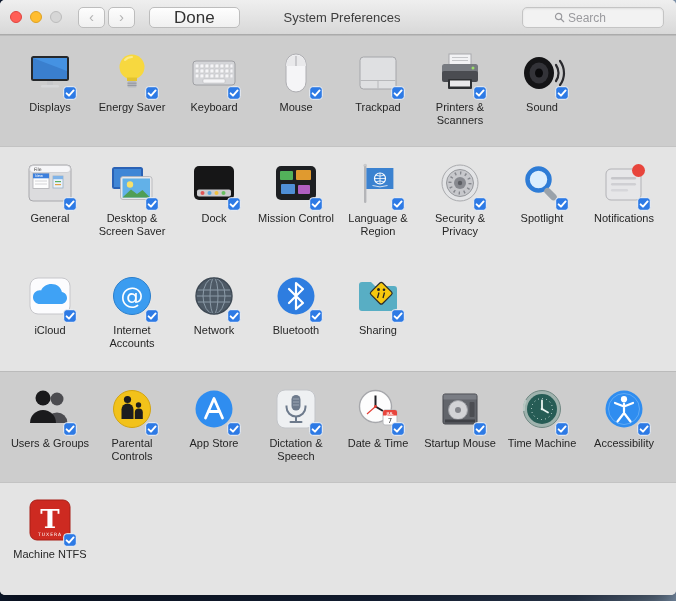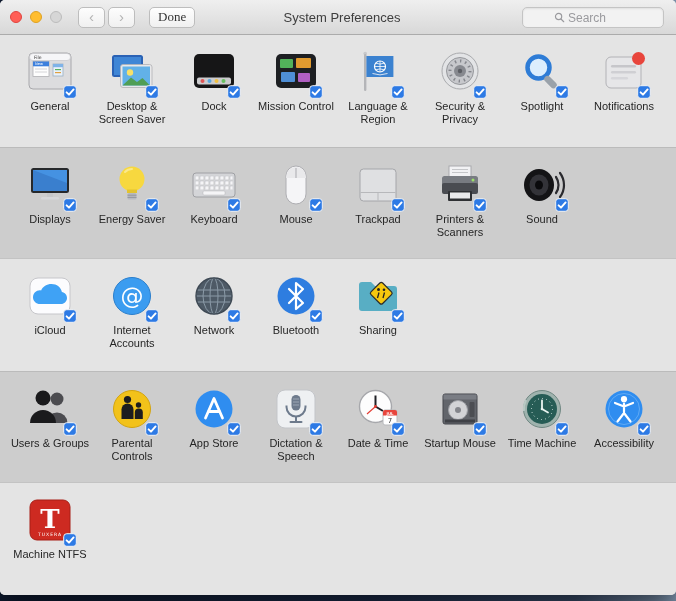--- a/index.html
+++ b/index.html
@@ -23,23 +23,23 @@
   .light.close{ background:#ff5f57; border:1px solid #e0443e; }
   .light.min  { background:#ffbd2e; border:1px solid #dea123; }
   .light.zoom { background:#d6d6d6; border:1px solid #bcbcbc; }
   .navbtns{ display:flex; gap:3px; margin-right:14px; }
   .navbtn{
     width:27px; height:21px; border:1px solid #bdbdbd; border-radius:5px;
     background:linear-gradient(#fdfdfd,#f0f0f0); color:#b3b3b3;
     font-size:15px; line-height:18px; text-align:center; cursor:default;
   }
   .done-btn{
-    height:21px; padding:0 8px; border:1px solid #bdbdbd; border-radius:5px;
-    background:linear-gradient(#fefefe,#f0f0f0); font-size:13px; color:#333;
-    font-family:Liberation Serif, serif; cursor:default;
+    height:21px; padding:0 24px; border:1px solid #bdbdbd; border-radius:5px;
+    background:linear-gradient(#fefefe,#f0f0f0); font-size:17px; color:#333;
+    font-family:Liberation Sans, sans-serif; cursor:default;
   }
   .win-title{
     position:absolute; left:8px; right:0; text-align:center;
     font-size:13px; color:#3e3e3e; pointer-events:none;
   }
   .search-field{
     position:absolute; right:12px; top:7px; width:142px; height:21px;
     border:1px solid #c4c4c4; border-radius:5px; background:#f2f2f2;
     box-shadow:inset 0 1px 2px rgba(0,0,0,.08);
     display:flex; align-items:center; justify-content:center; gap:3px;
@@ -89,20 +89,151 @@
     <div class="search-field">
       <svg viewBox="0 0 12 12">
           <circle cx="5" cy="5" r="3.4" fill="none" stroke="#9a9a9e" stroke-width="1.3"></circle>
           <line x1="7.6" y1="7.6" x2="10.6" y2="10.6" stroke="#9a9a9e" stroke-width="1.3" stroke-linecap="round"></line>
         </svg>
       <input type="text" placeholder="Search" style="">
     </div>
   </div>
 
   <div id="pane-rows">
+      <div class="pref-row row-dark">
+        <div class="pref-item">
+          <div class="icon-wrap">
+            <svg viewBox="0 0 48 48">
+              <rect x="5" y="7" width="38" height="25" rx="2.5" fill="#26282b"></rect>
+              <rect x="7" y="9" width="34" height="21" fill="#4592e2"></rect>
+              <path d="M7 9 l34 13 v8 h-34 z" fill="#3a7fce"></path>
+              <rect x="21" y="32" width="6" height="4" fill="#c6c7c9"></rect>
+              <rect x="15" y="36" width="18" height="2.5" rx="1.2" fill="#d6d7d9"></rect>
+            </svg>
+            <span class="check">
+              <svg viewBox="0 0 14 14">
+                <rect x="0.7" y="0.7" width="12.6" height="12.6" rx="3" fill="#2d7ae5" stroke="#f2f2f2" stroke-width="1"></rect>
+                <path d="M3.6 7.3 l2.4 2.4 L10.6 4.4" stroke="#fff" stroke-width="1.9" fill="none" stroke-linecap="round" stroke-linejoin="round"></path>
+              </svg>
+            </span>
+          </div>
+          <div class="pref-label">Displays</div>
+        </div>
+        <div class="pref-item">
+          <div class="icon-wrap">
+            <svg viewBox="0 0 48 48">
+              <circle cx="24" cy="18" r="12.5" fill="#f7d83f"></circle>
+              <path d="M17 11 a9.5 9.5 0 0 1 7-3" stroke="#fbe98a" stroke-width="2" fill="none" stroke-linecap="round"></path>
+              <rect x="19" y="28.5" width="10" height="3.5" fill="#e3c32e"></rect>
+              <rect x="19.5" y="32" width="9" height="6.5" rx="1.5" fill="#b7bac0"></rect>
+              <line x1="19.5" y1="34.2" x2="28.5" y2="34.2" stroke="#8e9198" stroke-width=".9"></line>
+              <line x1="19.5" y1="36.4" x2="28.5" y2="36.4" stroke="#8e9198" stroke-width=".9"></line>
+            </svg>
+            <span class="check">
+              <svg viewBox="0 0 14 14">
+                <rect x="0.7" y="0.7" width="12.6" height="12.6" rx="3" fill="#2d7ae5" stroke="#f2f2f2" stroke-width="1"></rect>
+                <path d="M3.6 7.3 l2.4 2.4 L10.6 4.4" stroke="#fff" stroke-width="1.9" fill="none" stroke-linecap="round" stroke-linejoin="round"></path>
+              </svg>
+            </span>
+          </div>
+          <div class="pref-label">Energy Saver</div>
+        </div>
+        <div class="pref-item">
+          <div class="icon-wrap">
+            <svg viewBox="0 0 48 48">
+              <defs>
+                <pattern id="kbkeys" width="5" height="5" patternUnits="userSpaceOnUse">
+                  <rect width="3.9" height="3.9" rx=".6" fill="#f5f5f7" stroke="#a9aaae" stroke-width="0.4"></rect>
+                </pattern>
+              </defs>
+              <rect x="3" y="12" width="42" height="24" rx="3" fill="#d4d5d8" stroke="#9fa0a4"></rect>
+              <rect x="5.5" y="14.5" width="37" height="14.5" fill="url(#kbkeys)"></rect>
+              <rect x="13" y="30" width="22" height="4" rx="1" fill="#f5f5f7" stroke="#a9aaae" stroke-width="0.4"></rect>
+            </svg>
+            <span class="check">
+              <svg viewBox="0 0 14 14">
+                <rect x="0.7" y="0.7" width="12.6" height="12.6" rx="3" fill="#2d7ae5" stroke="#f2f2f2" stroke-width="1"></rect>
+                <path d="M3.6 7.3 l2.4 2.4 L10.6 4.4" stroke="#fff" stroke-width="1.9" fill="none" stroke-linecap="round" stroke-linejoin="round"></path>
+              </svg>
+            </span>
+          </div>
+          <div class="pref-label">Keyboard</div>
+        </div>
+        <div class="pref-item">
+          <div class="icon-wrap">
+            <svg viewBox="0 0 48 48">
+              <rect x="14" y="5" width="20" height="38" rx="10" fill="#f5f5f7" stroke="#aeaeb2"></rect>
+              <path d="M14 16 a10 10 0 0 1 20 0 v1 h-20 z" fill="#e9e9eb"></path>
+              <line x1="24" y1="7" x2="24" y2="17" stroke="#b5b5b9" stroke-width="1.2"></line>
+            </svg>
+            <span class="check">
+              <svg viewBox="0 0 14 14">
+                <rect x="0.7" y="0.7" width="12.6" height="12.6" rx="3" fill="#2d7ae5" stroke="#f2f2f2" stroke-width="1"></rect>
+                <path d="M3.6 7.3 l2.4 2.4 L10.6 4.4" stroke="#fff" stroke-width="1.9" fill="none" stroke-linecap="round" stroke-linejoin="round"></path>
+              </svg>
+            </span>
+          </div>
+          <div class="pref-label">Mouse</div>
+        </div>
+        <div class="pref-item">
+          <div class="icon-wrap">
+            <svg viewBox="0 0 48 48">
+              <rect x="6" y="8" width="36" height="32" rx="3.5" fill="#dfe0e2" stroke="#a5a6aa"></rect>
+              <line x1="6.5" y1="31.5" x2="41.5" y2="31.5" stroke="#b7b8bb"></line>
+              <line x1="24" y1="31.5" x2="24" y2="39.5" stroke="#b7b8bb"></line>
+            </svg>
+            <span class="check">
+              <svg viewBox="0 0 14 14">
+                <rect x="0.7" y="0.7" width="12.6" height="12.6" rx="3" fill="#2d7ae5" stroke="#f2f2f2" stroke-width="1"></rect>
+                <path d="M3.6 7.3 l2.4 2.4 L10.6 4.4" stroke="#fff" stroke-width="1.9" fill="none" stroke-linecap="round" stroke-linejoin="round"></path>
+              </svg>
+            </span>
+          </div>
+          <div class="pref-label">Trackpad</div>
+        </div>
+        <div class="pref-item">
+          <div class="icon-wrap">
+            <svg viewBox="0 0 48 48">
+              <rect x="13" y="5" width="22" height="12" fill="#f2f2f4" stroke="#a9aaae"></rect>
+              <line x1="16" y1="8.5" x2="32" y2="8.5" stroke="#c5c6c9"></line>
+              <line x1="16" y1="11.5" x2="32" y2="11.5" stroke="#c5c6c9"></line>
+              <rect x="6" y="15" width="36" height="14" rx="2.5" fill="#787b81"></rect>
+              <rect x="6" y="22" width="36" height="11" rx="2" fill="#4a4c51"></rect>
+              <circle cx="37" cy="19" r="1.5" fill="#9be06a"></circle>
+              <rect x="12" y="30" width="24" height="10" rx="1" fill="#2e3033"></rect>
+              <rect x="14" y="31.5" width="20" height="6" fill="#e9e9eb"></rect>
+            </svg>
+            <span class="check">
+              <svg viewBox="0 0 14 14">
+                <rect x="0.7" y="0.7" width="12.6" height="12.6" rx="3" fill="#2d7ae5" stroke="#f2f2f2" stroke-width="1"></rect>
+                <path d="M3.6 7.3 l2.4 2.4 L10.6 4.4" stroke="#fff" stroke-width="1.9" fill="none" stroke-linecap="round" stroke-linejoin="round"></path>
+              </svg>
+            </span>
+          </div>
+          <div class="pref-label">Printers &amp; Scanners</div>
+        </div>
+        <div class="pref-item">
+          <div class="icon-wrap">
+            <svg viewBox="0 0 48 48">
+              <ellipse cx="21" cy="24" rx="15" ry="16" fill="#141416"></ellipse>
+              <ellipse cx="21" cy="24" rx="9.5" ry="10.5" fill="#333338"></ellipse>
+              <ellipse cx="21" cy="24" rx="4" ry="4.5" fill="#0a0a0c"></ellipse>
+              <path d="M38 16 a14 14 0 0 1 0 16" stroke="#2a2a2e" stroke-width="2.2" fill="none" stroke-linecap="round"></path>
+              <path d="M42 12 a20 20 0 0 1 0 24" stroke="#2a2a2e" stroke-width="2.2" fill="none" stroke-linecap="round"></path>
+            </svg>
+            <span class="check">
+              <svg viewBox="0 0 14 14">
+                <rect x="0.7" y="0.7" width="12.6" height="12.6" rx="3" fill="#2d7ae5" stroke="#f2f2f2" stroke-width="1"></rect>
+                <path d="M3.6 7.3 l2.4 2.4 L10.6 4.4" stroke="#fff" stroke-width="1.9" fill="none" stroke-linecap="round" stroke-linejoin="round"></path>
+              </svg>
+            </span>
+          </div>
+          <div class="pref-label">Sound</div>
+        </div>
+      </div>
       <div class="pref-row row-light">
         <div class="pref-item">
           <div class="icon-wrap">
             <svg viewBox="0 0 48 48">
               <rect x="3" y="5" width="42" height="36" rx="4" fill="#dcdcde" stroke="#a8a8ac"></rect>
               <rect x="3.5" y="5.5" width="41" height="7" rx="3.5" fill="#f6f6f8" stroke="#b8b8bc" stroke-width=".5"></rect>
               <text x="8" y="11" font-size="4.5" fill="#333" font-family="DejaVu Sans,sans-serif">File</text>
               <rect x="7" y="13.5" width="16" height="15" fill="#fdfdfd" stroke="#b0b0b4" stroke-width=".8"></rect>
               <rect x="7" y="13.5" width="16" height="4.8" fill="#3d80dd"></rect>
               <text x="9" y="17.3" font-size="3.6" fill="#fff" font-family="DejaVu Sans,sans-serif">New</text>
@@ -242,151 +373,20 @@
             <span class="check">
               <svg viewBox="0 0 14 14">
                 <rect x="0.7" y="0.7" width="12.6" height="12.6" rx="3" fill="#2d7ae5" stroke="#f2f2f2" stroke-width="1"></rect>
                 <path d="M3.6 7.3 l2.4 2.4 L10.6 4.4" stroke="#fff" stroke-width="1.9" fill="none" stroke-linecap="round" stroke-linejoin="round"></path>
               </svg>
             </span>
           </div>
           <div class="pref-label">Notifications</div>
         </div>
       </div>
-      <div class="pref-row row-dark">
-        <div class="pref-item">
-          <div class="icon-wrap">
-            <svg viewBox="0 0 48 48">
-              <rect x="5" y="7" width="38" height="25" rx="2.5" fill="#26282b"></rect>
-              <rect x="7" y="9" width="34" height="21" fill="#4592e2"></rect>
-              <path d="M7 9 l34 13 v8 h-34 z" fill="#3a7fce"></path>
-              <rect x="21" y="32" width="6" height="4" fill="#c6c7c9"></rect>
-              <rect x="15" y="36" width="18" height="2.5" rx="1.2" fill="#d6d7d9"></rect>
-            </svg>
-            <span class="check">
-              <svg viewBox="0 0 14 14">
-                <rect x="0.7" y="0.7" width="12.6" height="12.6" rx="3" fill="#2d7ae5" stroke="#f2f2f2" stroke-width="1"></rect>
-                <path d="M3.6 7.3 l2.4 2.4 L10.6 4.4" stroke="#fff" stroke-width="1.9" fill="none" stroke-linecap="round" stroke-linejoin="round"></path>
-              </svg>
-            </span>
-          </div>
-          <div class="pref-label">Displays</div>
-        </div>
-        <div class="pref-item">
-          <div class="icon-wrap">
-            <svg viewBox="0 0 48 48">
-              <circle cx="24" cy="18" r="12.5" fill="#f7d83f"></circle>
-              <path d="M17 11 a9.5 9.5 0 0 1 7-3" stroke="#fbe98a" stroke-width="2" fill="none" stroke-linecap="round"></path>
-              <rect x="19" y="28.5" width="10" height="3.5" fill="#e3c32e"></rect>
-              <rect x="19.5" y="32" width="9" height="6.5" rx="1.5" fill="#b7bac0"></rect>
-              <line x1="19.5" y1="34.2" x2="28.5" y2="34.2" stroke="#8e9198" stroke-width=".9"></line>
-              <line x1="19.5" y1="36.4" x2="28.5" y2="36.4" stroke="#8e9198" stroke-width=".9"></line>
-            </svg>
-            <span class="check">
-              <svg viewBox="0 0 14 14">
-                <rect x="0.7" y="0.7" width="12.6" height="12.6" rx="3" fill="#2d7ae5" stroke="#f2f2f2" stroke-width="1"></rect>
-                <path d="M3.6 7.3 l2.4 2.4 L10.6 4.4" stroke="#fff" stroke-width="1.9" fill="none" stroke-linecap="round" stroke-linejoin="round"></path>
-              </svg>
-            </span>
-          </div>
-          <div class="pref-label">Energy Saver</div>
-        </div>
-        <div class="pref-item">
-          <div class="icon-wrap">
-            <svg viewBox="0 0 48 48">
-              <defs>
-                <pattern id="kbkeys" width="5" height="5" patternUnits="userSpaceOnUse">
-                  <rect width="3.9" height="3.9" rx=".6" fill="#f5f5f7" stroke="#a9aaae" stroke-width="0.4"></rect>
-                </pattern>
-              </defs>
-              <rect x="3" y="12" width="42" height="24" rx="3" fill="#d4d5d8" stroke="#9fa0a4"></rect>
-              <rect x="5.5" y="14.5" width="37" height="14.5" fill="url(#kbkeys)"></rect>
-              <rect x="13" y="30" width="22" height="4" rx="1" fill="#f5f5f7" stroke="#a9aaae" stroke-width="0.4"></rect>
-            </svg>
-            <span class="check">
-              <svg viewBox="0 0 14 14">
-                <rect x="0.7" y="0.7" width="12.6" height="12.6" rx="3" fill="#2d7ae5" stroke="#f2f2f2" stroke-width="1"></rect>
-                <path d="M3.6 7.3 l2.4 2.4 L10.6 4.4" stroke="#fff" stroke-width="1.9" fill="none" stroke-linecap="round" stroke-linejoin="round"></path>
-              </svg>
-            </span>
-          </div>
-          <div class="pref-label">Keyboard</div>
-        </div>
-        <div class="pref-item">
-          <div class="icon-wrap">
-            <svg viewBox="0 0 48 48">
-              <rect x="14" y="5" width="20" height="38" rx="10" fill="#f5f5f7" stroke="#aeaeb2"></rect>
-              <path d="M14 16 a10 10 0 0 1 20 0 v1 h-20 z" fill="#e9e9eb"></path>
-              <line x1="24" y1="7" x2="24" y2="17" stroke="#b5b5b9" stroke-width="1.2"></line>
-            </svg>
-            <span class="check">
-              <svg viewBox="0 0 14 14">
-                <rect x="0.7" y="0.7" width="12.6" height="12.6" rx="3" fill="#2d7ae5" stroke="#f2f2f2" stroke-width="1"></rect>
-                <path d="M3.6 7.3 l2.4 2.4 L10.6 4.4" stroke="#fff" stroke-width="1.9" fill="none" stroke-linecap="round" stroke-linejoin="round"></path>
-              </svg>
-            </span>
-          </div>
-          <div class="pref-label">Mouse</div>
-        </div>
-        <div class="pref-item">
-          <div class="icon-wrap">
-            <svg viewBox="0 0 48 48">
-              <rect x="6" y="8" width="36" height="32" rx="3.5" fill="#dfe0e2" stroke="#a5a6aa"></rect>
-              <line x1="6.5" y1="31.5" x2="41.5" y2="31.5" stroke="#b7b8bb"></line>
-              <line x1="24" y1="31.5" x2="24" y2="39.5" stroke="#b7b8bb"></line>
-            </svg>
-            <span class="check">
-              <svg viewBox="0 0 14 14">
-                <rect x="0.7" y="0.7" width="12.6" height="12.6" rx="3" fill="#2d7ae5" stroke="#f2f2f2" stroke-width="1"></rect>
-                <path d="M3.6 7.3 l2.4 2.4 L10.6 4.4" stroke="#fff" stroke-width="1.9" fill="none" stroke-linecap="round" stroke-linejoin="round"></path>
-              </svg>
-            </span>
-          </div>
-          <div class="pref-label">Trackpad</div>
-        </div>
-        <div class="pref-item">
-          <div class="icon-wrap">
-            <svg viewBox="0 0 48 48">
-              <rect x="13" y="5" width="22" height="12" fill="#f2f2f4" stroke="#a9aaae"></rect>
-              <line x1="16" y1="8.5" x2="32" y2="8.5" stroke="#c5c6c9"></line>
-              <line x1="16" y1="11.5" x2="32" y2="11.5" stroke="#c5c6c9"></line>
-              <rect x="6" y="15" width="36" height="14" rx="2.5" fill="#787b81"></rect>
-              <rect x="6" y="22" width="36" height="11" rx="2" fill="#4a4c51"></rect>
-              <circle cx="37" cy="19" r="1.5" fill="#9be06a"></circle>
-              <rect x="12" y="30" width="24" height="10" rx="1" fill="#2e3033"></rect>
-              <rect x="14" y="31.5" width="20" height="6" fill="#e9e9eb"></rect>
-            </svg>
-            <span class="check">
-              <svg viewBox="0 0 14 14">
-                <rect x="0.7" y="0.7" width="12.6" height="12.6" rx="3" fill="#2d7ae5" stroke="#f2f2f2" stroke-width="1"></rect>
-                <path d="M3.6 7.3 l2.4 2.4 L10.6 4.4" stroke="#fff" stroke-width="1.9" fill="none" stroke-linecap="round" stroke-linejoin="round"></path>
-              </svg>
-            </span>
-          </div>
-          <div class="pref-label">Printers &amp; Scanners</div>
-        </div>
-        <div class="pref-item">
-          <div class="icon-wrap">
-            <svg viewBox="0 0 48 48">
-              <ellipse cx="21" cy="24" rx="15" ry="16" fill="#141416"></ellipse>
-              <ellipse cx="21" cy="24" rx="9.5" ry="10.5" fill="#333338"></ellipse>
-              <ellipse cx="21" cy="24" rx="4" ry="4.5" fill="#0a0a0c"></ellipse>
-              <path d="M38 16 a14 14 0 0 1 0 16" stroke="#2a2a2e" stroke-width="2.2" fill="none" stroke-linecap="round"></path>
-              <path d="M42 12 a20 20 0 0 1 0 24" stroke="#2a2a2e" stroke-width="2.2" fill="none" stroke-linecap="round"></path>
-            </svg>
-            <span class="check">
-              <svg viewBox="0 0 14 14">
-                <rect x="0.7" y="0.7" width="12.6" height="12.6" rx="3" fill="#2d7ae5" stroke="#f2f2f2" stroke-width="1"></rect>
-                <path d="M3.6 7.3 l2.4 2.4 L10.6 4.4" stroke="#fff" stroke-width="1.9" fill="none" stroke-linecap="round" stroke-linejoin="round"></path>
-              </svg>
-            </span>
-          </div>
-          <div class="pref-label">Sound</div>
-        </div>
-      </div>
       <div class="pref-row row-light">
         <div class="pref-item">
           <div class="icon-wrap">
             <svg viewBox="0 0 48 48">
               <rect x="4" y="6" width="40" height="36" rx="8" fill="#fcfcfe" stroke="#c6c6ca"></rect>
               <path d="M13 32 h22 c3.3 0 6-2.7 6-6 0-3-2.2-5.5-5.1-5.9 C35.2 15.5 30.8 12 25.5 12 c-4.7 0-8.7 2.6-10.4 6.4 -0.4-0.1-0.8-0.1-1.2-0.1 -3.8 0-6.9 3.1-6.9 6.9 0 3.8 3.1 6.8 7 6.8 z" fill="#3fa2f5"></path>
             </svg>
             <span class="check">
               <svg viewBox="0 0 14 14">
                 <rect x="0.7" y="0.7" width="12.6" height="12.6" rx="3" fill="#2d7ae5" stroke="#f2f2f2" stroke-width="1"></rect>

